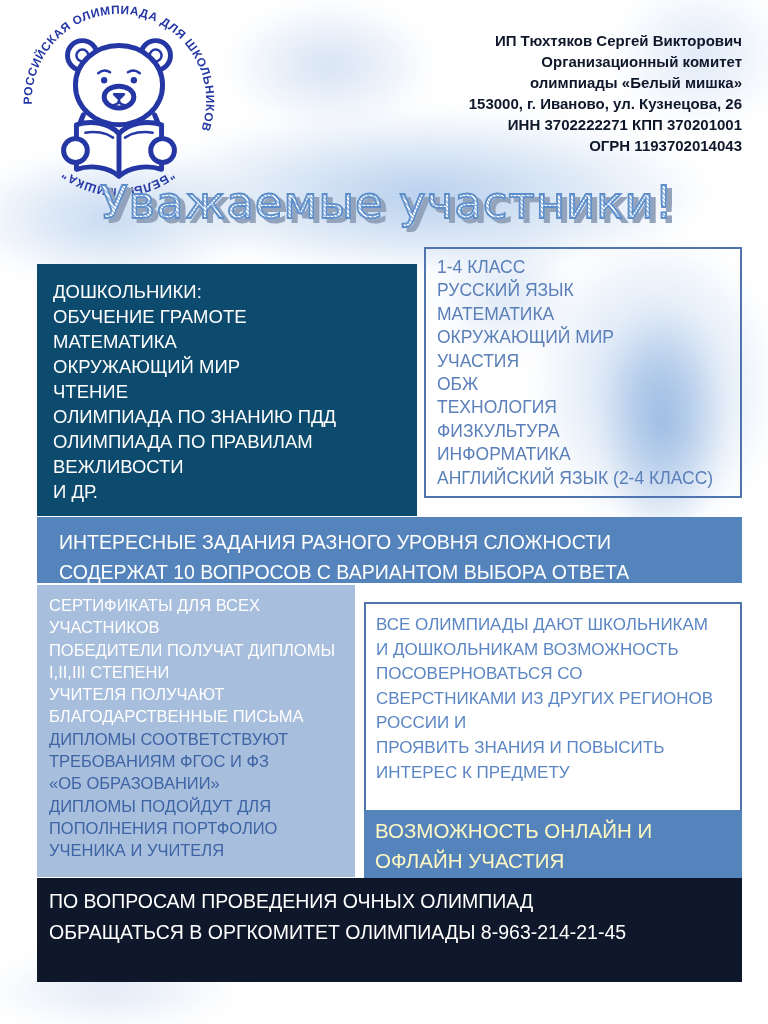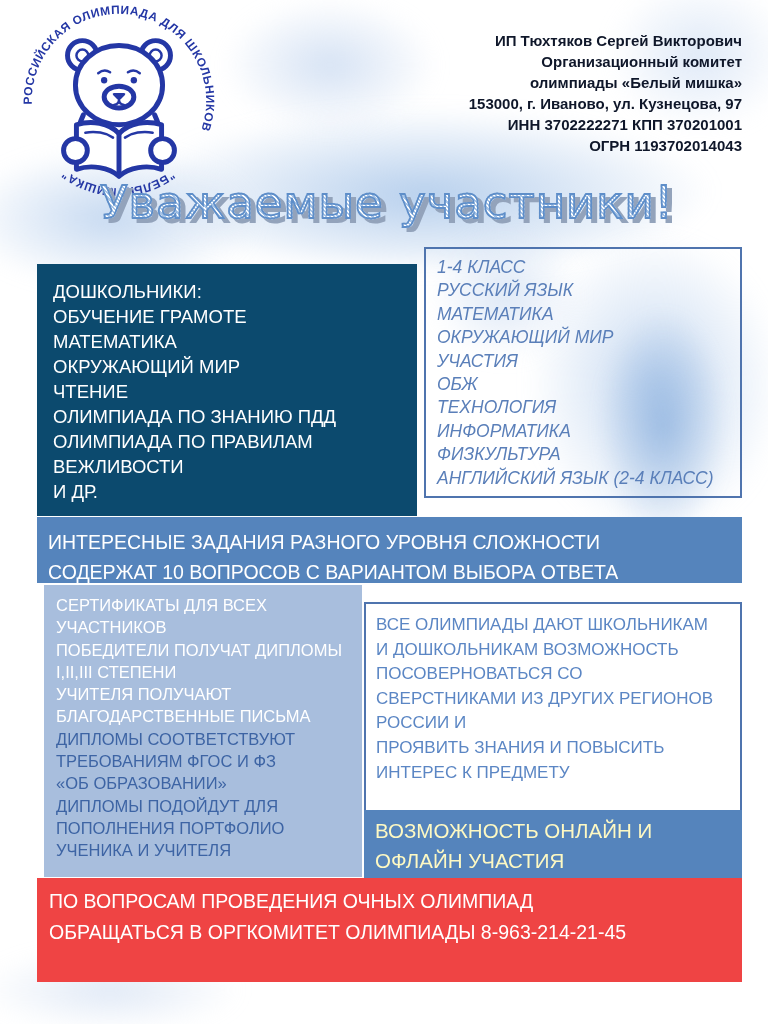--- a/index.html
+++ b/index.html
@@ -28,32 +28,32 @@
   @supports (-webkit-background-clip:text){
     .title-main{background:repeating-linear-gradient(45deg,#ffffff 0 1.4px,#a6c4e7 1.4px 3px);
                 -webkit-background-clip:text;background-clip:text;color:transparent;}
   }
 
   .line{white-space:nowrap;}
 
   .preschool{position:absolute;left:37px;top:264px;width:380px;height:252px;background:#0c4a6e;
              color:#ffffff;font-size:18.5px;line-height:25px;padding:15px 0 0 16px;box-sizing:border-box;}
   .classes{position:absolute;left:424px;top:247px;width:318px;height:251px;border:2px solid #4f74ae;
-           color:#5a7fb9;font-size:17.5px;line-height:23.4px;padding:7px 0 0 11px;box-sizing:border-box;font-style:italic;}
+           color:#5a7fb9;font-size:17.5px;line-height:23.4px;padding:7px 0 0 11px;box-sizing:border-box;}
   .tasks{position:absolute;left:37px;top:517px;width:705px;height:66px;background:#5584bc;
-         color:#ffffff;font-size:19.5px;line-height:30px;padding:10px 0 0 11px;box-sizing:border-box;}
+         color:#ffffff;font-size:19.5px;line-height:30px;padding:10px 0 0 22px;box-sizing:border-box;}
   .certificates{position:absolute;left:37px;top:585px;width:318px;height:292px;background:#a8bedd;
-                font-size:16.5px;line-height:22.3px;padding:9px 0 0 12px;box-sizing:border-box;margin-left:7px;}
+                font-size:16.5px;line-height:22.3px;padding:9px 0 0 12px;box-sizing:border-box;}
   .certificates .white{color:#ffffff;}
   .certificates .blue{color:#3d64a4;}
   .benefits{position:absolute;left:364px;top:602px;width:378px;height:228px;border:2px solid #4f74ae;
             color:#5b86c4;font-size:17px;line-height:24.6px;padding:9px 0 0 10px;box-sizing:border-box;}
   .participation{position:absolute;left:364px;top:810px;width:378px;height:68px;background:#5584bc;
                  color:#fef9c3;font-size:20.5px;line-height:30px;padding:6px 0 0 11px;box-sizing:border-box;}
-  .footerband{position:absolute;left:37px;top:878px;width:705px;height:104px;background:#ef4444;
+  .footerband{position:absolute;left:37px;top:878px;width:705px;height:104px;background:#0f172a;
               color:#ffffff;font-size:19.5px;line-height:31px;padding:8px 0 0 12px;box-sizing:border-box;}
 </style>
 </head>
 <body>
 
 <div class="page">
 
   <div class="wash w1"></div>
   <div class="wash w2"></div>
   <div class="wash w5"></div>
@@ -94,21 +94,21 @@
       <path d="M134,132 C 124,130 113,132 106,137" fill="none" stroke-width="2.5"></path>
       <circle cx="56" cy="150" r="12"></circle>
       <circle cx="144" cy="150" r="12"></circle>
     </g>
   </svg>
 
   <div class="contact">
     <div class="line">ИП Тюхтяков Сергей Викторович</div>
     <div class="line">Организационный комитет</div>
     <div class="line">олимпиады «Белый мишка»</div>
-    <div class="line">153000, г. Иваново, ул. Кузнецова, 97</div>
+    <div class="line">153000, г. Иваново, ул. Кузнецова, 26</div>
     <div class="line">ИНН 3702222271 КПП 370201001</div>
     <div class="line">ОГРН 1193702014043</div>
   </div>
 
   <div class="title-wrap">
     <div class="title title-shadow">Уважаемые участники!</div>
     <div class="title title-main">Уважаемые участники!</div>
   </div>
 
   <div class="preschool">
@@ -124,22 +124,22 @@
   </div>
 
   <div class="classes">
     <div class="line">1-4 КЛАСС</div>
     <div class="line">РУССКИЙ ЯЗЫК</div>
     <div class="line">МАТЕМАТИКА</div>
     <div class="line">ОКРУЖАЮЩИЙ МИР</div>
     <div class="line">УЧАСТИЯ</div>
     <div class="line">ОБЖ</div>
     <div class="line">ТЕХНОЛОГИЯ</div>
+    <div class="line">ФИЗКУЛЬТУРА</div>
     <div class="line">ИНФОРМАТИКА</div>
-    <div class="line">ФИЗКУЛЬТУРА</div>
     <div class="line">АНГЛИЙСКИЙ ЯЗЫК (2-4 КЛАСС)</div>
   </div>
 
   <div class="tasks">
     <div class="line">ИНТЕРЕСНЫЕ ЗАДАНИЯ РАЗНОГО УРОВНЯ СЛОЖНОСТИ</div>
     <div class="line">СОДЕРЖАТ 10 ВОПРОСОВ С ВАРИАНТОМ ВЫБОРА ОТВЕТА</div>
   </div>
 
   <div class="certificates">
     <div class="line white">СЕРТИФИКАТЫ ДЛЯ ВСЕХ</div>

